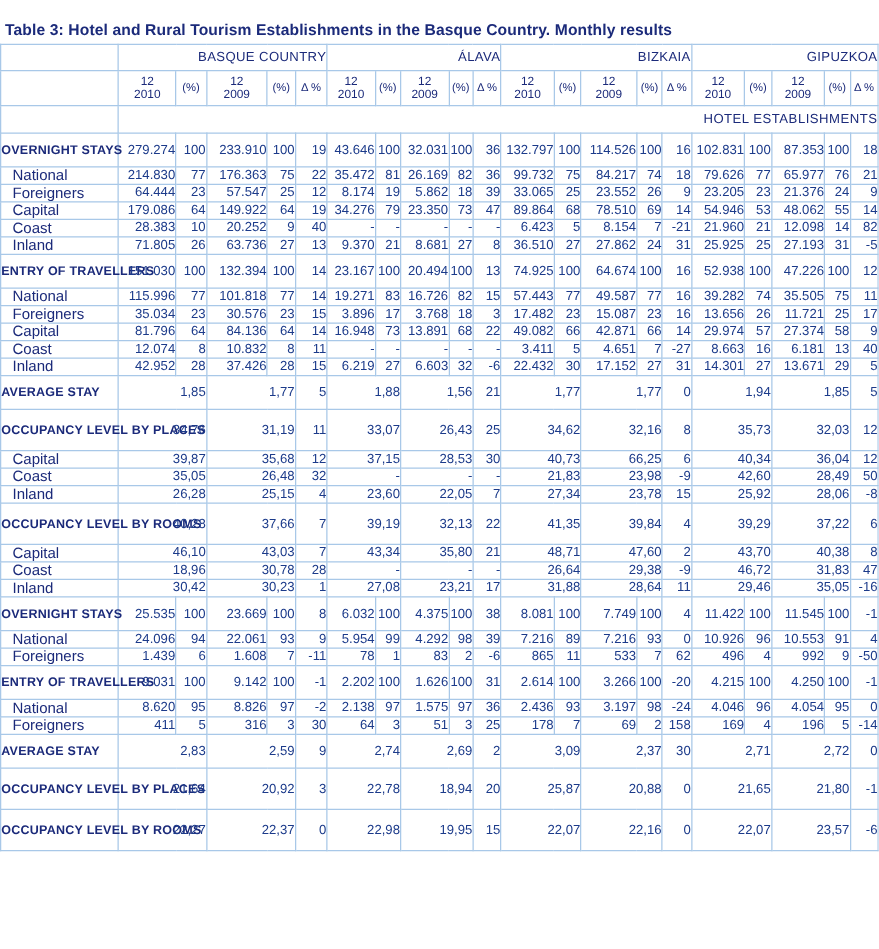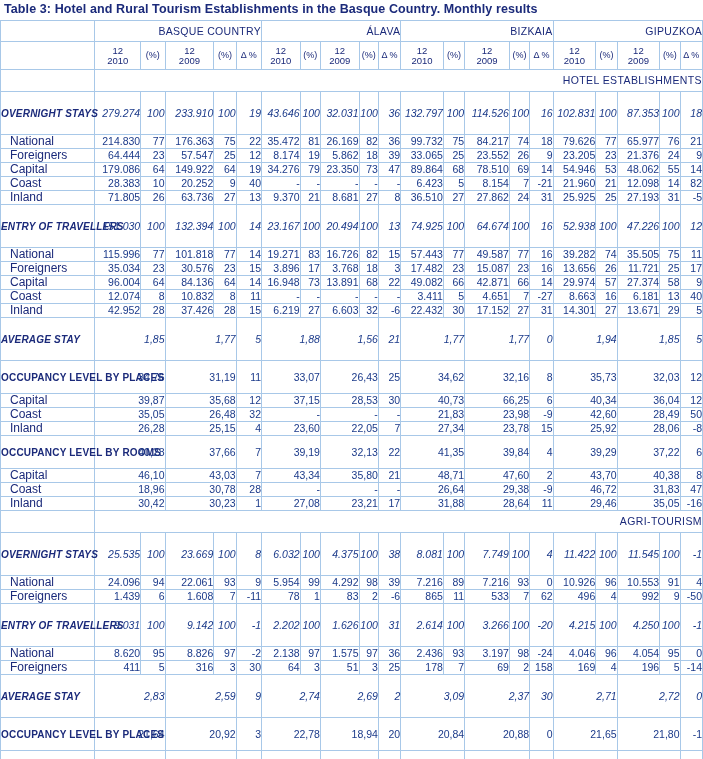--- a/index.html
+++ b/index.html
@@ -6,21 +6,21 @@
   body{
     width:703px;height:759px;
     font-family:"Liberation Sans","DejaVu Sans",sans-serif;
     color:#1b2a7a;
     -webkit-font-smoothing:none;
   }
   #page{position:relative;width:703px;height:759px;box-sizing:border-box;}
 
   .title{
     font-size:12.5px;font-weight:bold;color:#1b2a7a;
-    padding:2px 4px 4px 4px;letter-spacing:.1px;white-space:nowrap;
+    padding:17px 4px 4px 4px;letter-spacing:.1px;white-space:nowrap;
   }
   .source{
     font-size:11px;font-weight:bold;font-style:italic;color:#1b2a7a;
     padding:4px 4px 2px 4px;white-space:nowrap;
   }
 
   table.tbl{
     border-collapse:collapse;
     width:703px;
     table-layout:fixed;
@@ -57,21 +57,21 @@
   
   .lbl{
     font-size:12px;color:#1b2a7a;padding-left:2px;white-space:nowrap;
   }
   .lbl.major{font-weight:bold;font-size:10px;line-height:11px;letter-spacing:.2px;}
   .lbl.ind{padding-left:9px;font-weight:normal;}
 
   
   .num{text-align:right;padding-right:4px;white-space:nowrap;font-size:10.5px;}
   .r-h15{height:14px;}
-  .r-h27{height:43px;font-style:italic;}
+  .r-h27{height:27px;}
   .r-h33{height:33px;}
   .grpsep{border-left:1px solid #8fb8e0;}
 </style>
 </head>
 <body>
 
 <div id="page">
 
   <div class="title">Table 3: Hotel and Rural Tourism Establishments in the Basque Country. Monthly results</div>
 
@@ -369,21 +369,21 @@
         <td class="num">23</td>
         <td class="num">16</td>
         <td class="num grpsep">13.656</td>
         <td class="num">26</td>
         <td class="num">11.721</td>
         <td class="num">25</td>
         <td class="num">17</td>
       </tr>
       <tr class="r-h15">
         <td class="lbl ind">Capital</td>
-        <td class="num">96.004</td>
+        <td class="num">81.796</td>
         <td class="num">64</td>
         <td class="num">84.136</td>
         <td class="num">64</td>
         <td class="num">14</td>
         <td class="num grpsep">16.948</td>
         <td class="num">73</td>
         <td class="num">13.891</td>
         <td class="num">68</td>
         <td class="num">22</td>
         <td class="num grpsep">49.082</td>
@@ -575,24 +575,20 @@
         <td class="num" colspan="2">23,21</td>
         <td class="num">17</td>
         <td class="num grpsep" colspan="2">31,88</td>
         <td class="num" colspan="2">28,64</td>
         <td class="num">11</td>
         <td class="num grpsep" colspan="2">29,46</td>
         <td class="num" colspan="2">35,05</td>
         <td class="num">-16</td>
       </tr>
 
-      <tr>
-        <td class="bannerblank"></td>
-        <td class="banner" colspan="20">AGRI-TOURISM</td>
-      </tr>
 
       <tr class="r-h27">
         <td class="lbl major">OVERNIGHT STAYS</td>
         <td class="num">25.535</td>
         <td class="num">100</td>
         <td class="num">23.669</td>
         <td class="num">100</td>
         <td class="num">8</td>
         <td class="num grpsep">6.032</td>
         <td class="num">100</td>
@@ -744,21 +740,21 @@
       </tr>
 
       <tr class="r-h33">
         <td class="lbl major">OCCUPANCY LEVEL BY PLACES</td>
         <td class="num" colspan="2">21,64</td>
         <td class="num" colspan="2">20,92</td>
         <td class="num">3</td>
         <td class="num grpsep" colspan="2">22,78</td>
         <td class="num" colspan="2">18,94</td>
         <td class="num">20</td>
-        <td class="num grpsep" colspan="2">20,84</td>
+        <td class="num grpsep" colspan="2">25,87</td>
         <td class="num" colspan="2">20,88</td>
         <td class="num">0</td>
         <td class="num grpsep" colspan="2">21,65</td>
         <td class="num" colspan="2">21,80</td>
         <td class="num">-1</td>
       </tr>
 
       <tr class="r-h33">
         <td class="lbl major">OCCUPANCY LEVEL BY ROOMS</td>
         <td class="num" colspan="2">22,27</td>

